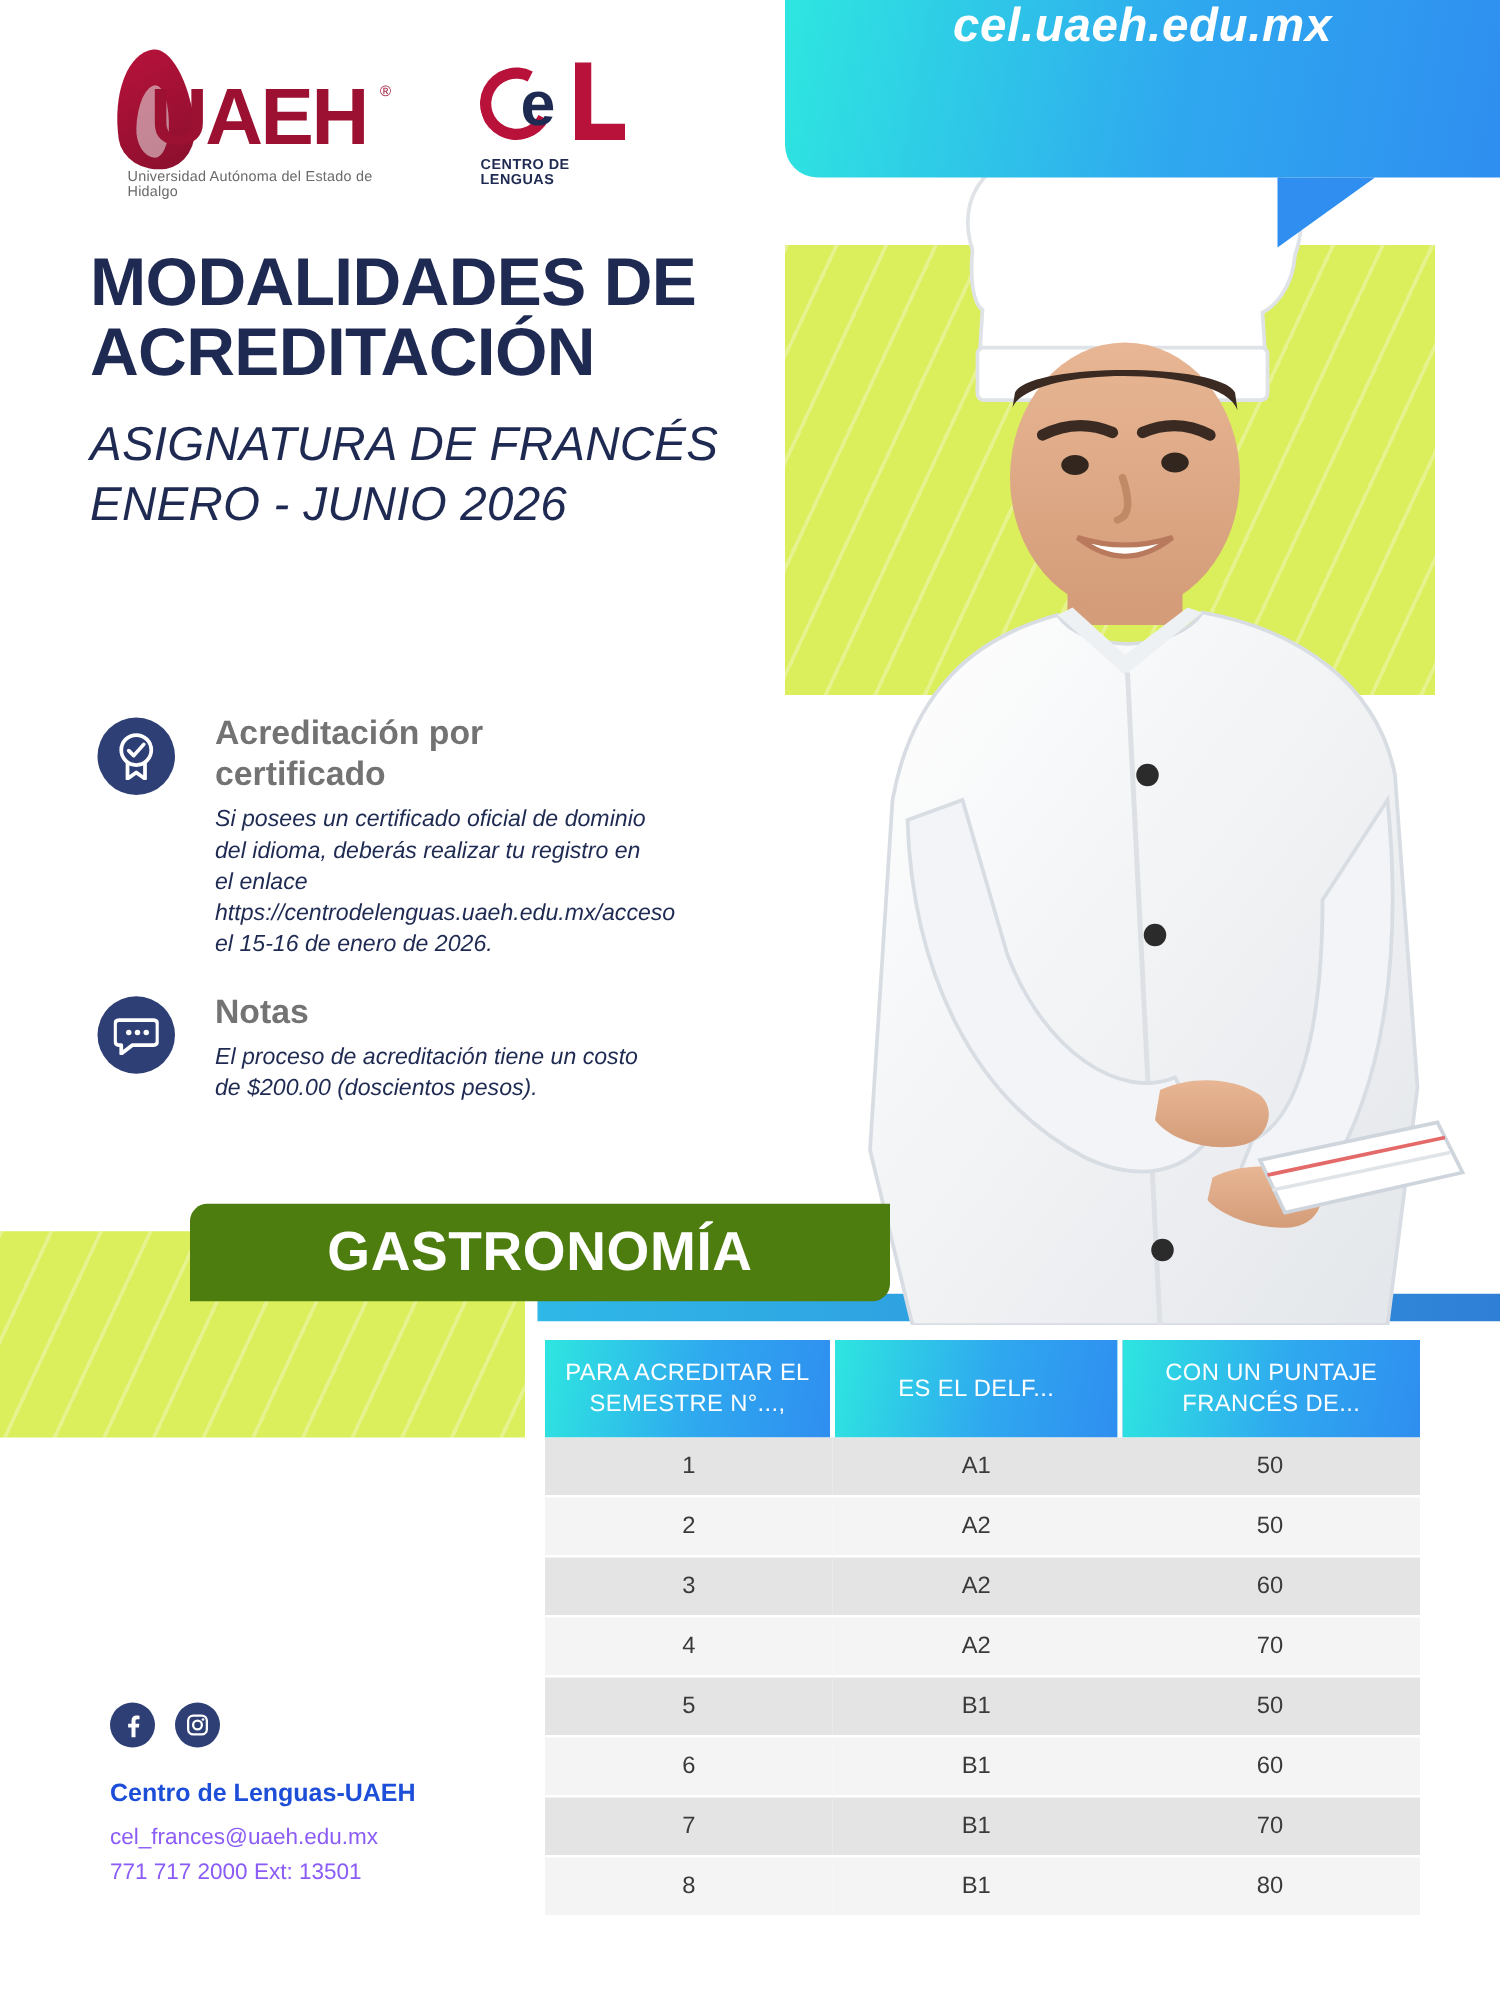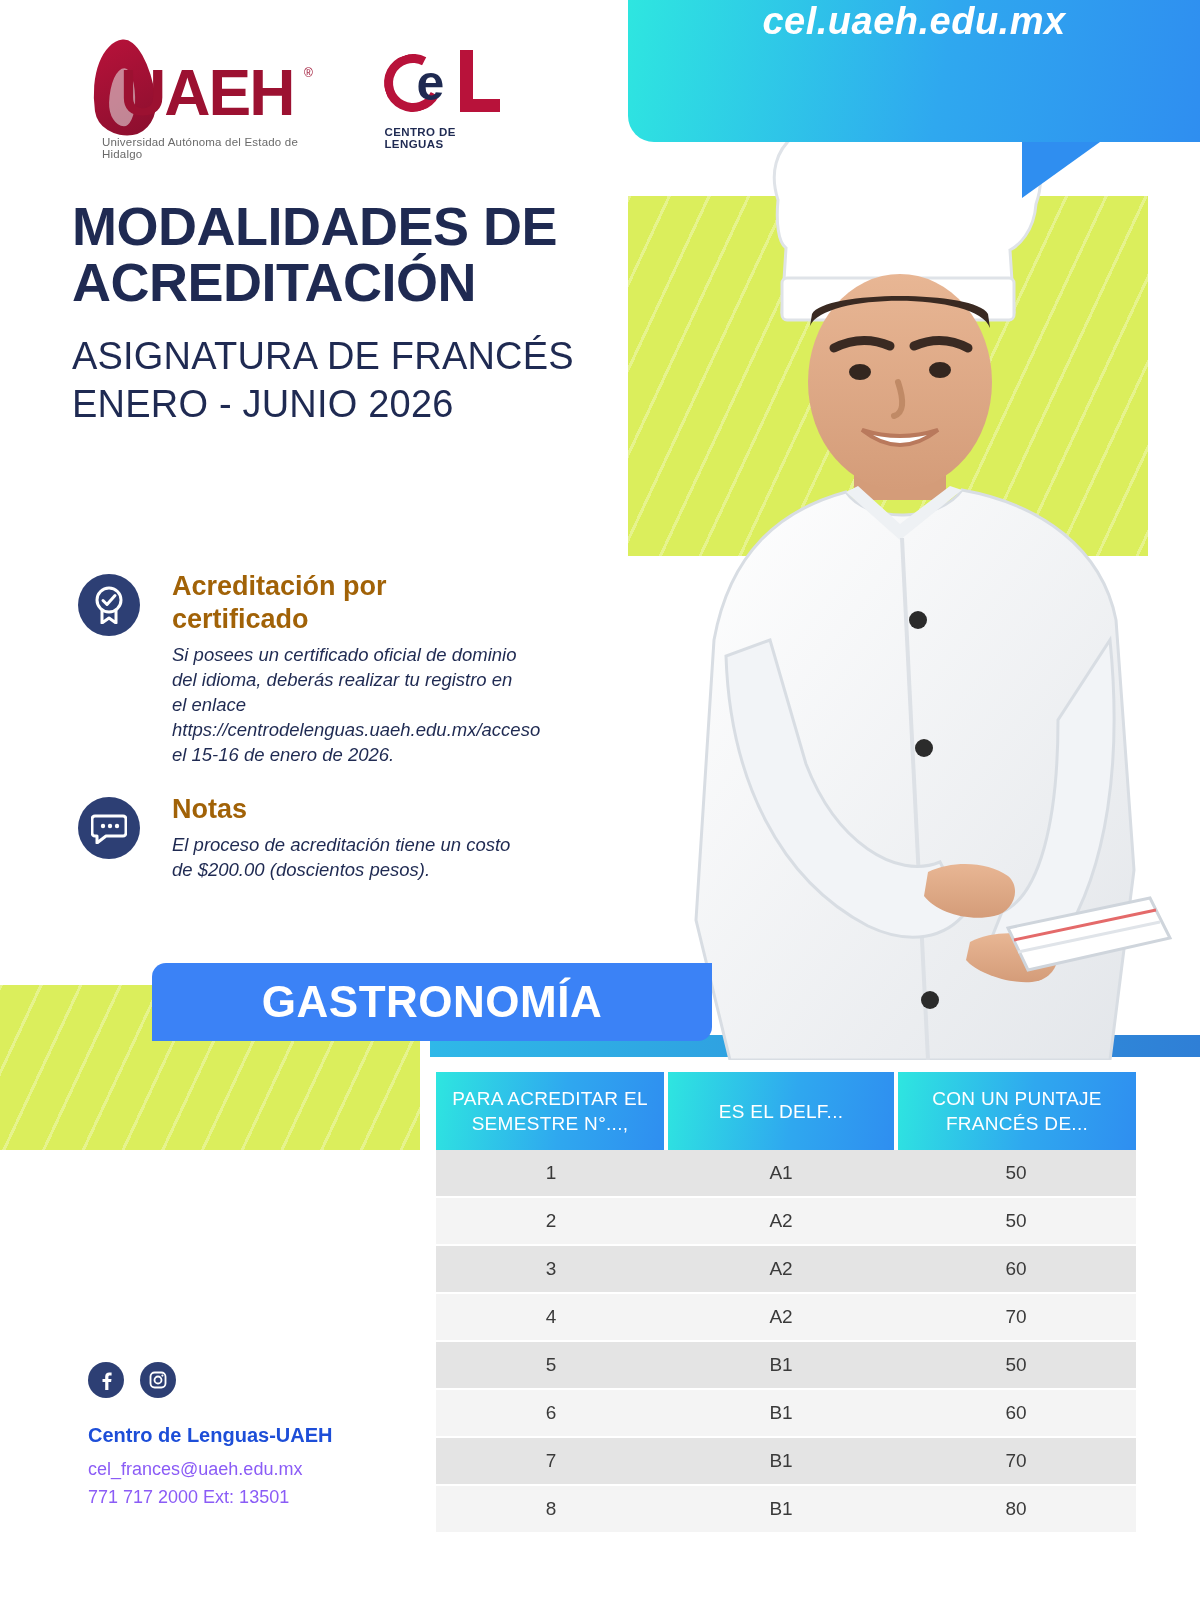--- a/index.html
+++ b/index.html
@@ -157,58 +157,58 @@
 
   
   .head-block { position: absolute; left: 72px; top: 198px; z-index: 5; width: 660px; }
   .title {
     font-size: 54px; line-height: 56px; font-weight: bold;
     color: #1f2a52; letter-spacing: -0.5px;
   }
   .subtitle {
     margin-top: 22px;
     font-size: 38px; line-height: 48px;
-    color: #1f2a52; font-weight: 400; letter-spacing: .2px;
+    color: #1f2a52; font-weight: 400; letter-spacing: .2px; font-style: italic;
   }
 
   
   .info { position: absolute; left: 78px; top: 570px; width: 450px; z-index: 5; }
   .info-item { position: relative; margin-bottom: 26px; }
   .info-icon {
     position: absolute; left: 0; top: 4px;
     width: 62px; height: 62px; border-radius: 50%;
     background: #2d3f74;
     display: flex; align-items: center; justify-content: center;
   }
   .info-icon svg { display: block; }
   .info-head {
     margin-left: 94px;
     font-size: 27px; line-height: 33px; font-weight: bold;
-    color: #a16207;
+    color: #737373;
   }
   .info-body {
     margin-left: 94px; margin-top: 6px;
     font-size: 18.5px; line-height: 25px;
     color: #1f2a52; font-style: italic;
   }
 
   
   .photo {
     position: absolute; left: 610px; top: 100px;
     width: 590px; height: 960px;
     z-index: 3;
     overflow: hidden;
   }
   .chef { position: absolute; left: 0; top: 0; width: 590px; height: 960px; }
 
   
   .banner {
     position: absolute; left: 152px; top: 963px;
     width: 560px; height: 78px;
-    background: #3b82f6;
+    background: #4d7c0f;
     border-top-left-radius: 14px;
     border-bottom-right-radius: 14px;
     z-index: 6;
     display: flex; align-items: center; justify-content: center;
   }
   .banner span {
     color: #ffffff; font-size: 44px; font-weight: bold; letter-spacing: .5px;
   }
 
   

